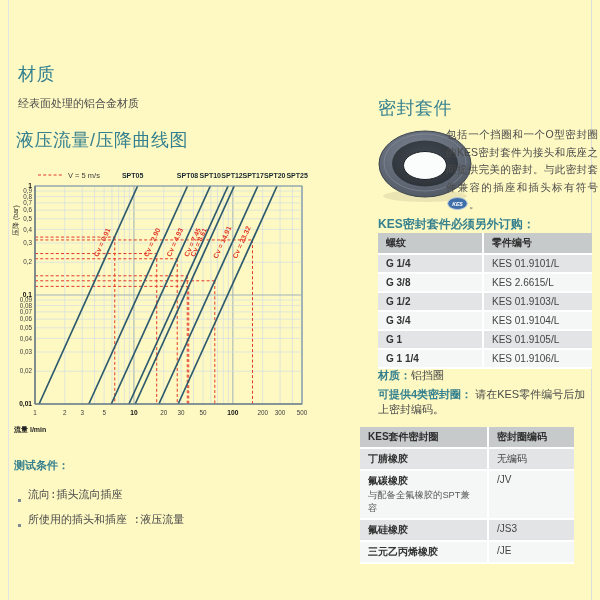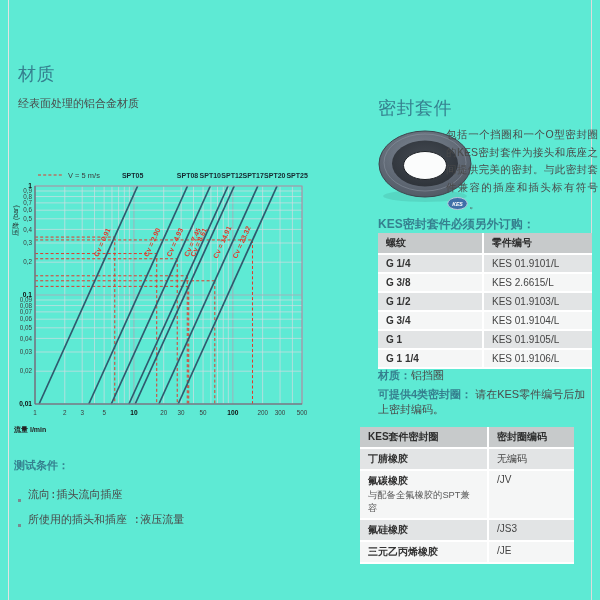--- a/index.html
+++ b/index.html
@@ -1,18 +1,18 @@
 <!DOCTYPE html>
 <html style="--accent: #35808f; --red: #e0392a; --th-bg: #c7cacb; --row-a: #e2e4e5; --row-b: #f5f6f6;"><head>
 <meta charset="utf-8">
 <style>
   html,body{margin:0;padding:0;background:#fff;}
   body{width:600px;height:600px;position:relative;overflow:hidden;
        font-family:"Liberation Sans","DejaVu Sans",sans-serif;color:#3f3f3f;}
-  .page{position:absolute;inset:0;background:#5eead4;}
+  .page{position:absolute;inset:0;background:#fef9c3;}
   .edge{position:absolute;top:0;bottom:0;width:1px;background:#e3e3e3;}
   .edge-l{left:8px;} .edge-r{left:591px;background:#dcdcdc;}
 
   .h1{position:absolute;color:var(--accent,#35808f);font-size:18px;font-weight:400;letter-spacing:.5px;white-space:nowrap;}
   #material-title{left:18px;top:62px;}
   #material-body{position:absolute;left:18px;top:96px;font-size:11px;color:#4a4a4a;}
   #chart-title{left:16px;top:128px;}
   #sealkit-title{left:378px;top:96px;}
 
   #chart-wrap{position:absolute;left:10px;top:168px;width:332px;height:272px;}
@@ -61,20 +61,21 @@
 </head>
 <body>
 
 <div class="page">
   <div class="edge edge-l"></div>
   <div class="edge edge-r"></div>
 
   <div class="h1" id="material-title">材质</div>
   <div id="material-body">经表面处理的铝合金材质</div>
 
+  <div class="h1" id="chart-title">液压流量/压降曲线图</div>
 
   <div id="chart-wrap">
     <svg id="chart-svg" width="332" height="272">
         <line x1="25" y1="18" x2="25" y2="236" stroke="#9fb2ba" stroke-width="1"></line>
         <line x1="54.77988221920097" y1="18" x2="54.77988221920097" y2="236" stroke="#d3dde1" stroke-width="0.7"></line>
         <line x1="72.19999659332626" y1="18" x2="72.19999659332626" y2="236" stroke="#d3dde1" stroke-width="0.7"></line>
         <line x1="84.55976443840194" y1="18" x2="84.55976443840194" y2="236" stroke="#d3dde1" stroke-width="0.7"></line>
         <line x1="94.14674518719936" y1="18" x2="94.14674518719936" y2="236" stroke="#d3dde1" stroke-width="0.7"></line>
         <line x1="101.97987881252725" y1="18" x2="101.97987881252725" y2="236" stroke="#d3dde1" stroke-width="0.7"></line>
         <line x1="108.60269892636958" y1="18" x2="108.60269892636958" y2="236" stroke="#d3dde1" stroke-width="0.7"></line>

